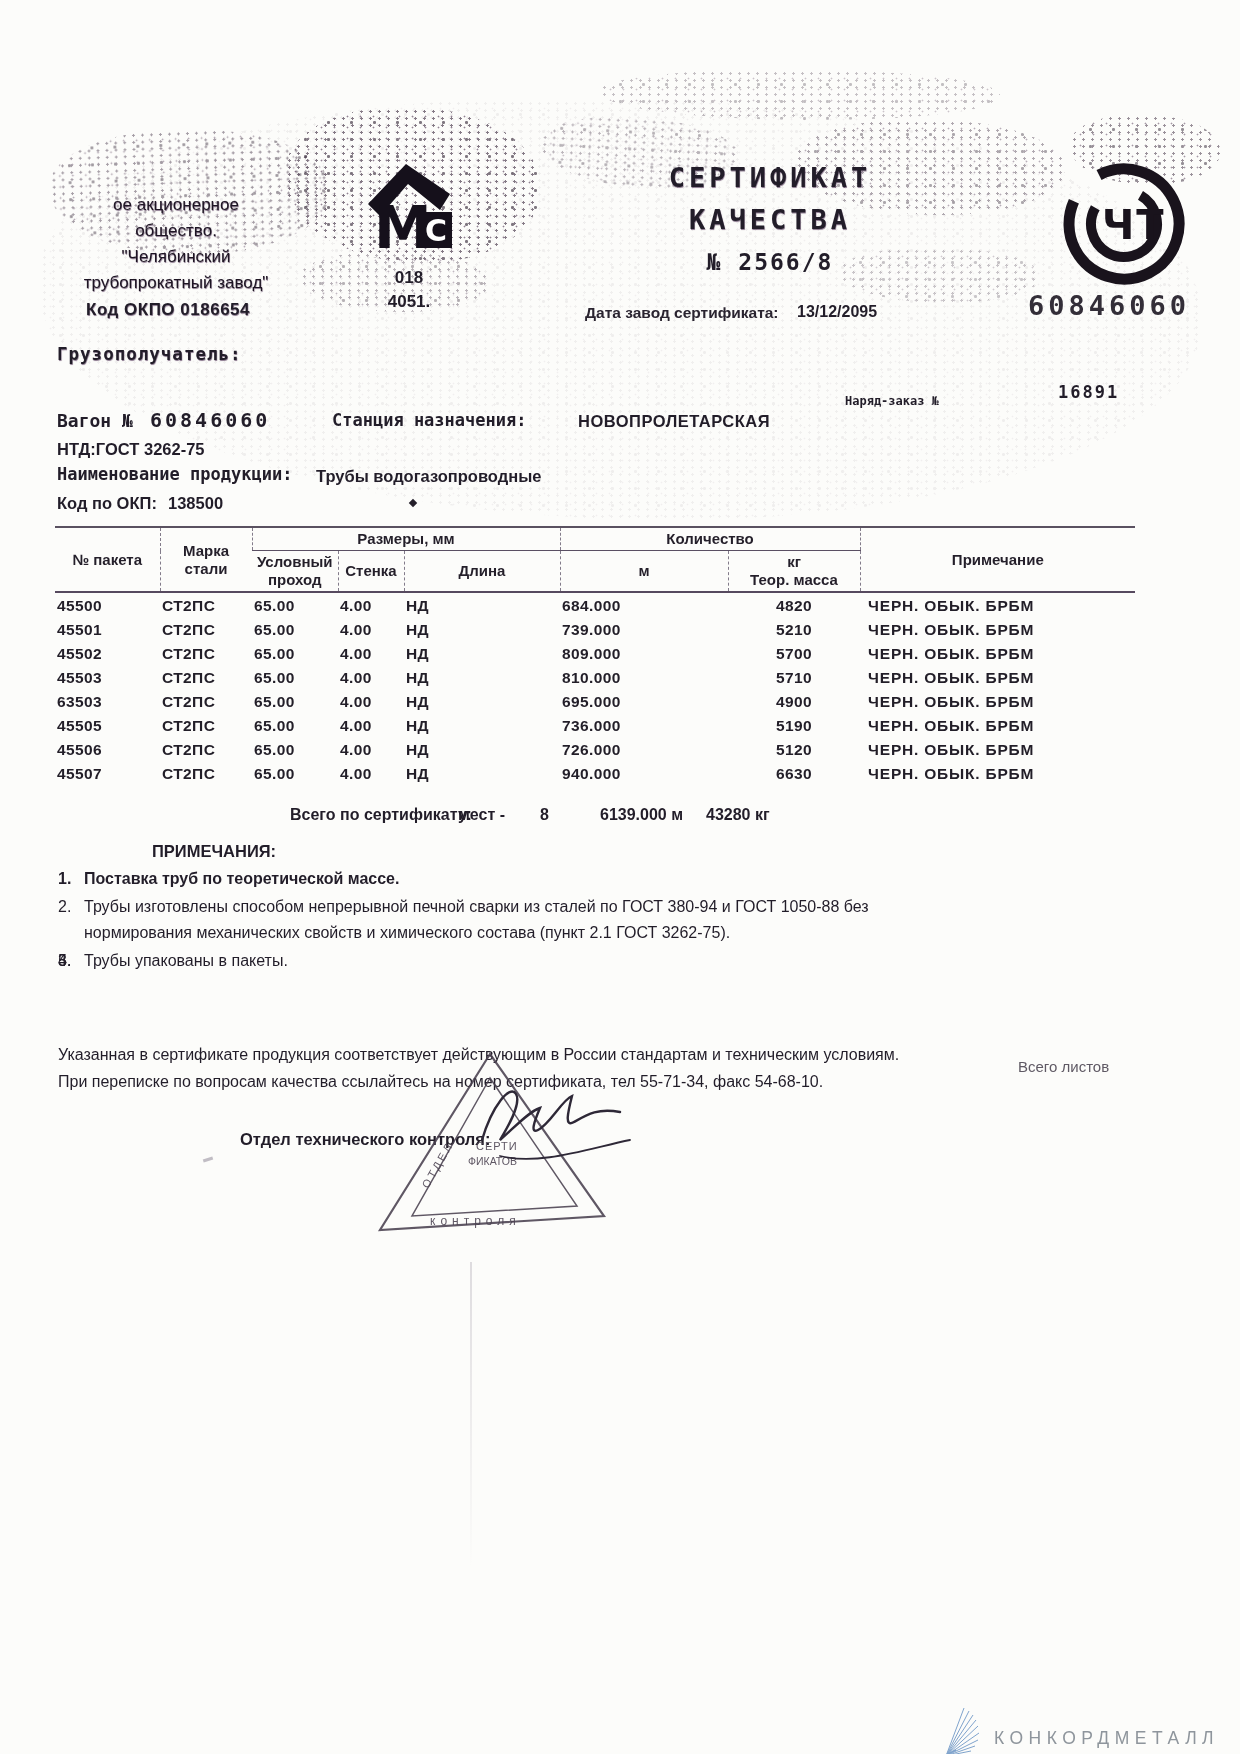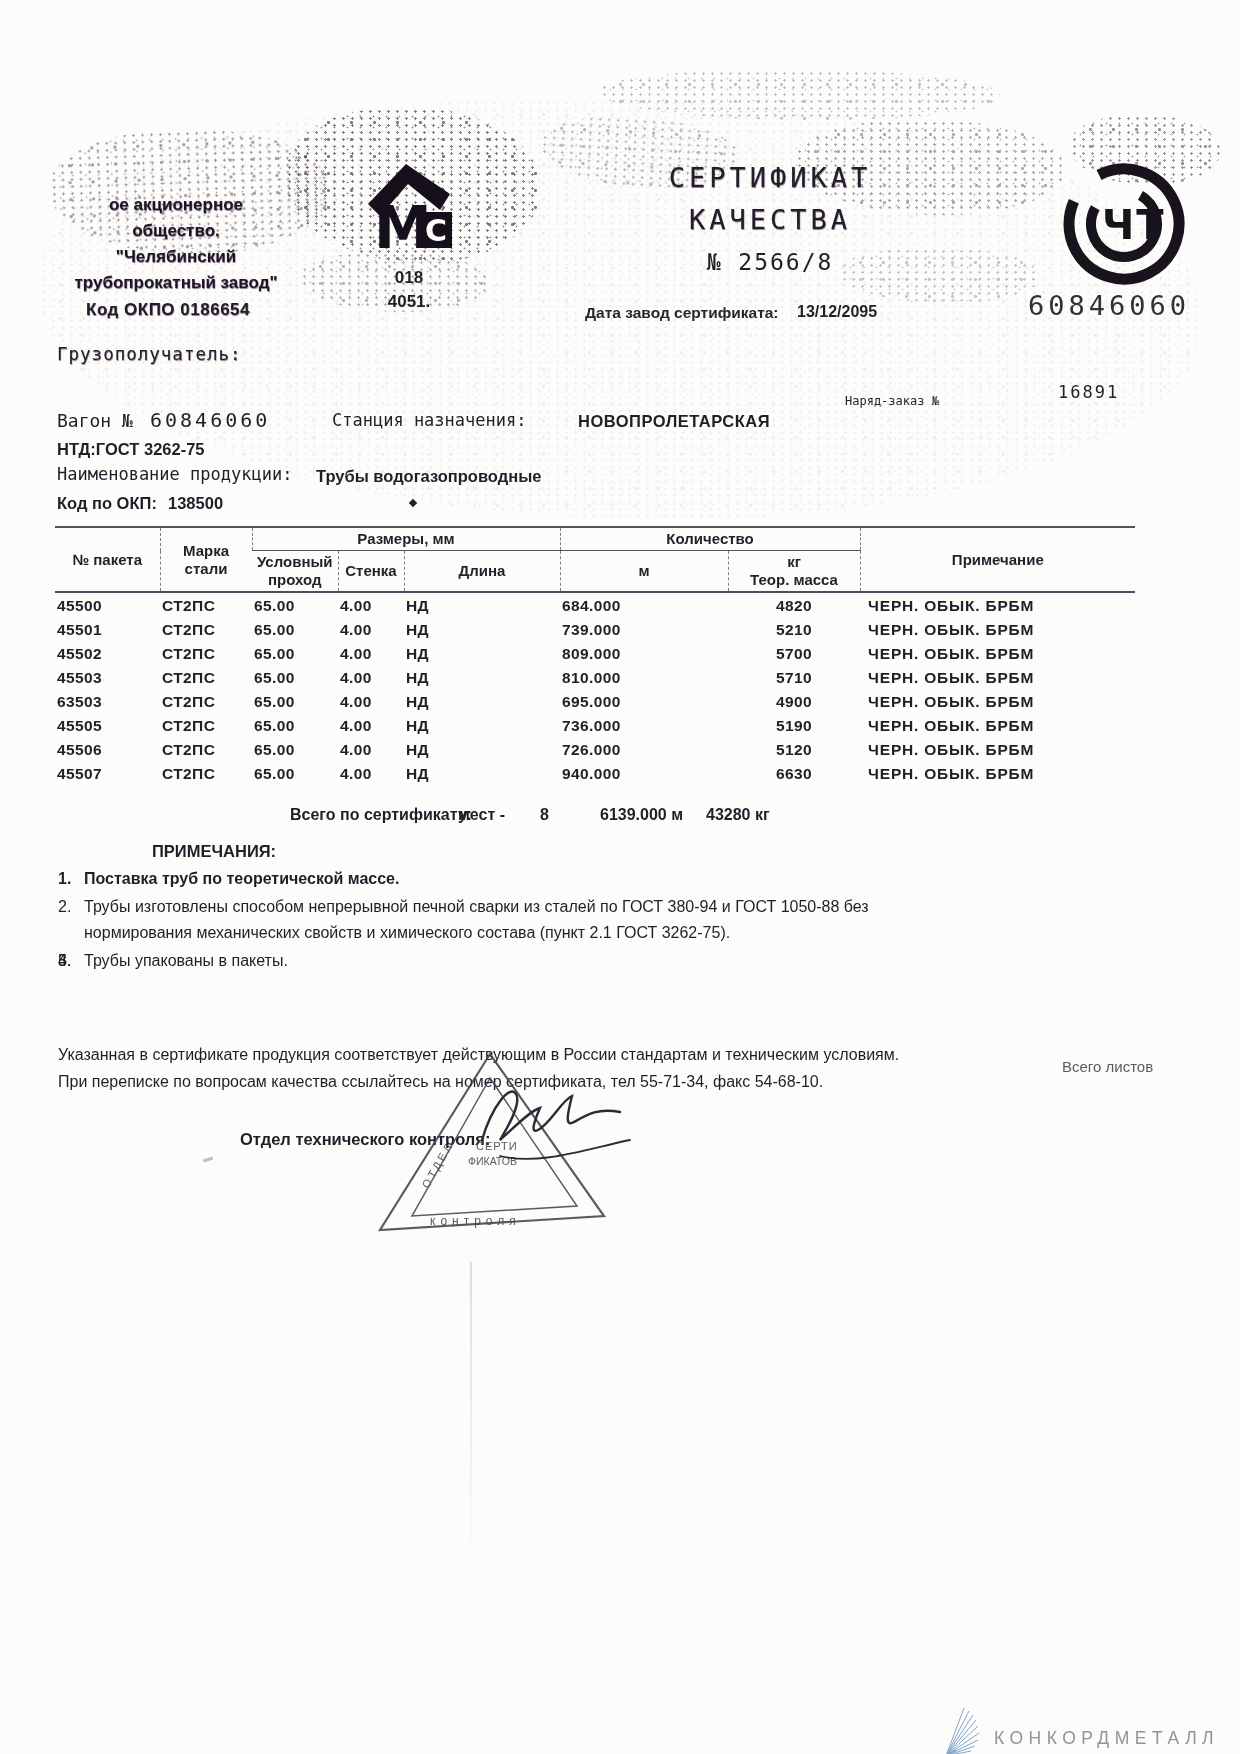--- a/index.html
+++ b/index.html
@@ -1,30 +1,30 @@
 <!DOCTYPE html>
 <html><head>
 <meta charset="utf-8">
 <style>
   html,body{margin:0;padding:0;background:#ffffff;}
   .page{position:relative;width:1240px;height:1754px;background:#fcfcfa;overflow:hidden;
         color:#221d29;font-family:"Liberation Sans",sans-serif;}
   .abs{position:absolute;}
-  .tw{font-family:"DejaVu Sans Mono","Liberation Mono",monospace;font-weight:normal;}
+  .tw{font-family:"DejaVu Sans Mono","Liberation Mono",monospace;font-weight:bold;}
   .b{font-weight:bold;}
   .blur{text-shadow:0.5px 0.5px 0.7px rgba(52,20,60,.55);}
   .speckle{position:absolute;pointer-events:none;border-radius:45% 55% 50% 60%;
     background-image:
       radial-gradient(circle,#241028 1px,transparent 1.4px),
       radial-gradient(circle,#3c2040 .8px,transparent 1.1px),
       radial-gradient(circle,#1a0c1e 1.3px,transparent 1.7px);
     background-size:9px 7px,13px 11px,23px 17px;
     background-position:0 0,4px 3px,9px 6px;}
   
-  .company{left:58px;top:192px;width:236px;text-align:center;font-size:17px;font-weight:bold;
+  .company{left:58px;top:192px;width:236px;text-align:center;font-size:17px;font-weight:normal;
            line-height:26px;color:#1d1523;}
   .okpo{left:86px;top:300px;font-size:17px;font-weight:bold;letter-spacing:.5px;}
   .logo-nums{left:362px;top:266px;width:94px;text-align:center;font-weight:bold;font-size:17px;line-height:24px;}
   .t1{left:600px;top:162px;width:340px;text-align:center;font-size:27px;letter-spacing:4px;}
   .t2{left:600px;top:204px;width:340px;text-align:center;font-size:27px;letter-spacing:4px;}
   .tnum{left:600px;top:249px;width:340px;text-align:center;font-size:23px;letter-spacing:2px;}
   .date-l{left:585px;top:304px;font-size:15.5px;font-weight:bold;color:#2a2430;}
   .date-v{left:797px;top:303px;font-size:16px;font-weight:bold;}
   .bignum{left:1028px;top:290px;font-size:27px;letter-spacing:4px;color:#332e38;width:212px;
           white-space:nowrap;overflow:hidden;}
@@ -57,21 +57,21 @@
   .cert-table tbody td:nth-child(7){text-align:right;padding-right:48px;}
   .cert-table tbody td:nth-child(8){text-align:left;padding-left:8px;letter-spacing:.8px;}
   .tot{font-size:16px;font-weight:bold;top:806px;}
   
   .notes-h{left:152px;top:842px;font-size:16.5px;font-weight:bold;}
   .notes{left:58px;top:866px;width:852px;font-size:16px;}
   .note{position:relative;padding-left:26px;line-height:26.5px;margin-bottom:1px;}
   .note .num{position:absolute;left:0;}
   .conf1{left:58px;top:1046px;font-size:16px;width:930px;}
   .conf2{left:58px;top:1073px;font-size:16px;width:930px;}
-  .sheets{left:1018px;top:1058px;font-size:15px;color:#5f5964;margin-left:44px;}
+  .sheets{left:1018px;top:1058px;font-size:15px;color:#5f5964;}
   .qc{left:240px;top:1130px;font-size:16.5px;font-weight:bold;}
   .crease{left:470px;top:1262px;width:2px;height:305px;opacity:.45;
           background:linear-gradient(#b9b4bd,rgba(185,180,189,0));}
   .mark{left:203px;top:1158px;width:10px;height:3px;background:#9a93a0;opacity:.6;transform:rotate(-18deg);}
   
   .wm{left:938px;top:1702px;height:52px;}
   .wm-text{left:994px;top:1728px;font-size:17.5px;letter-spacing:5.5px;color:#8e959c;font-weight:500;}
 </style>
 </head>
 <body>

